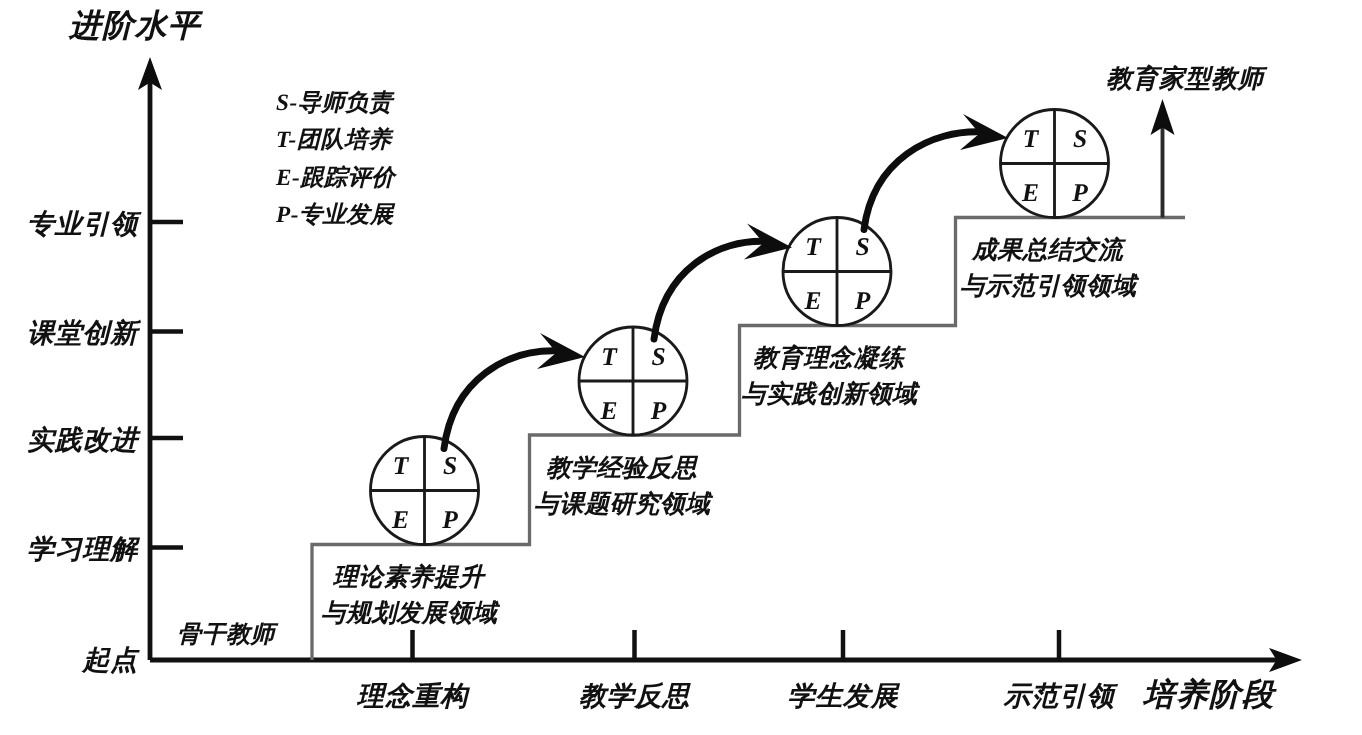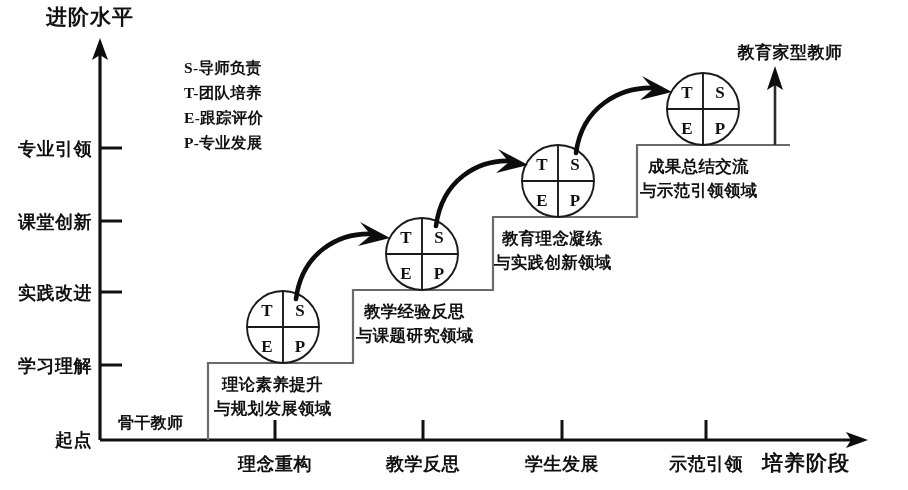--- a/index.html
+++ b/index.html
@@ -11,20 +11,21 @@
   body {
     width: 908px;
     height: 490px;
     font-family: "Liberation Serif", "DejaVu Serif", serif;
     overflow: hidden;
   }
   #diagram-root {
     position: relative;
     width: 908px;
     height: 414px;
+    font-style: italic;
   }
   svg#stair-svg {
     display: block;
     width: 908px;
     height: 490px;
   }
   .axis-line {
     stroke: #111111;
     stroke-width: 3.2;
     fill: none;

